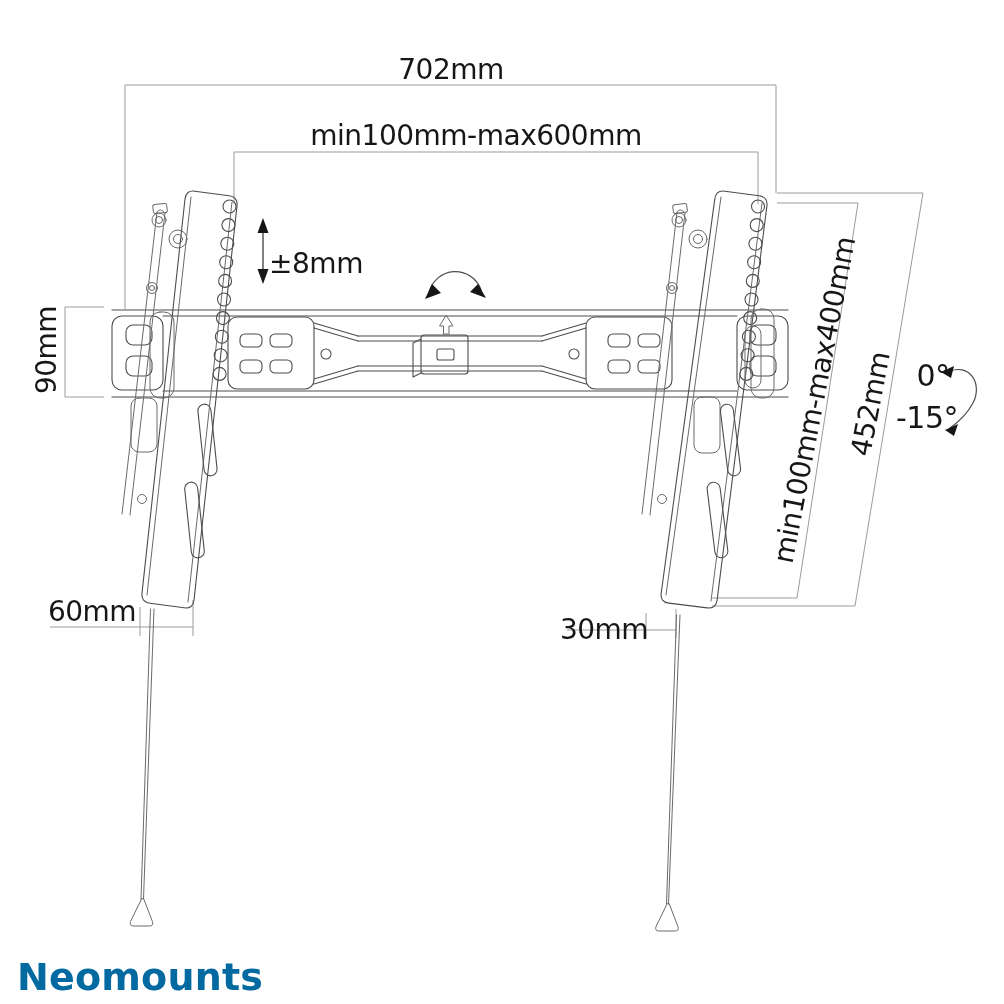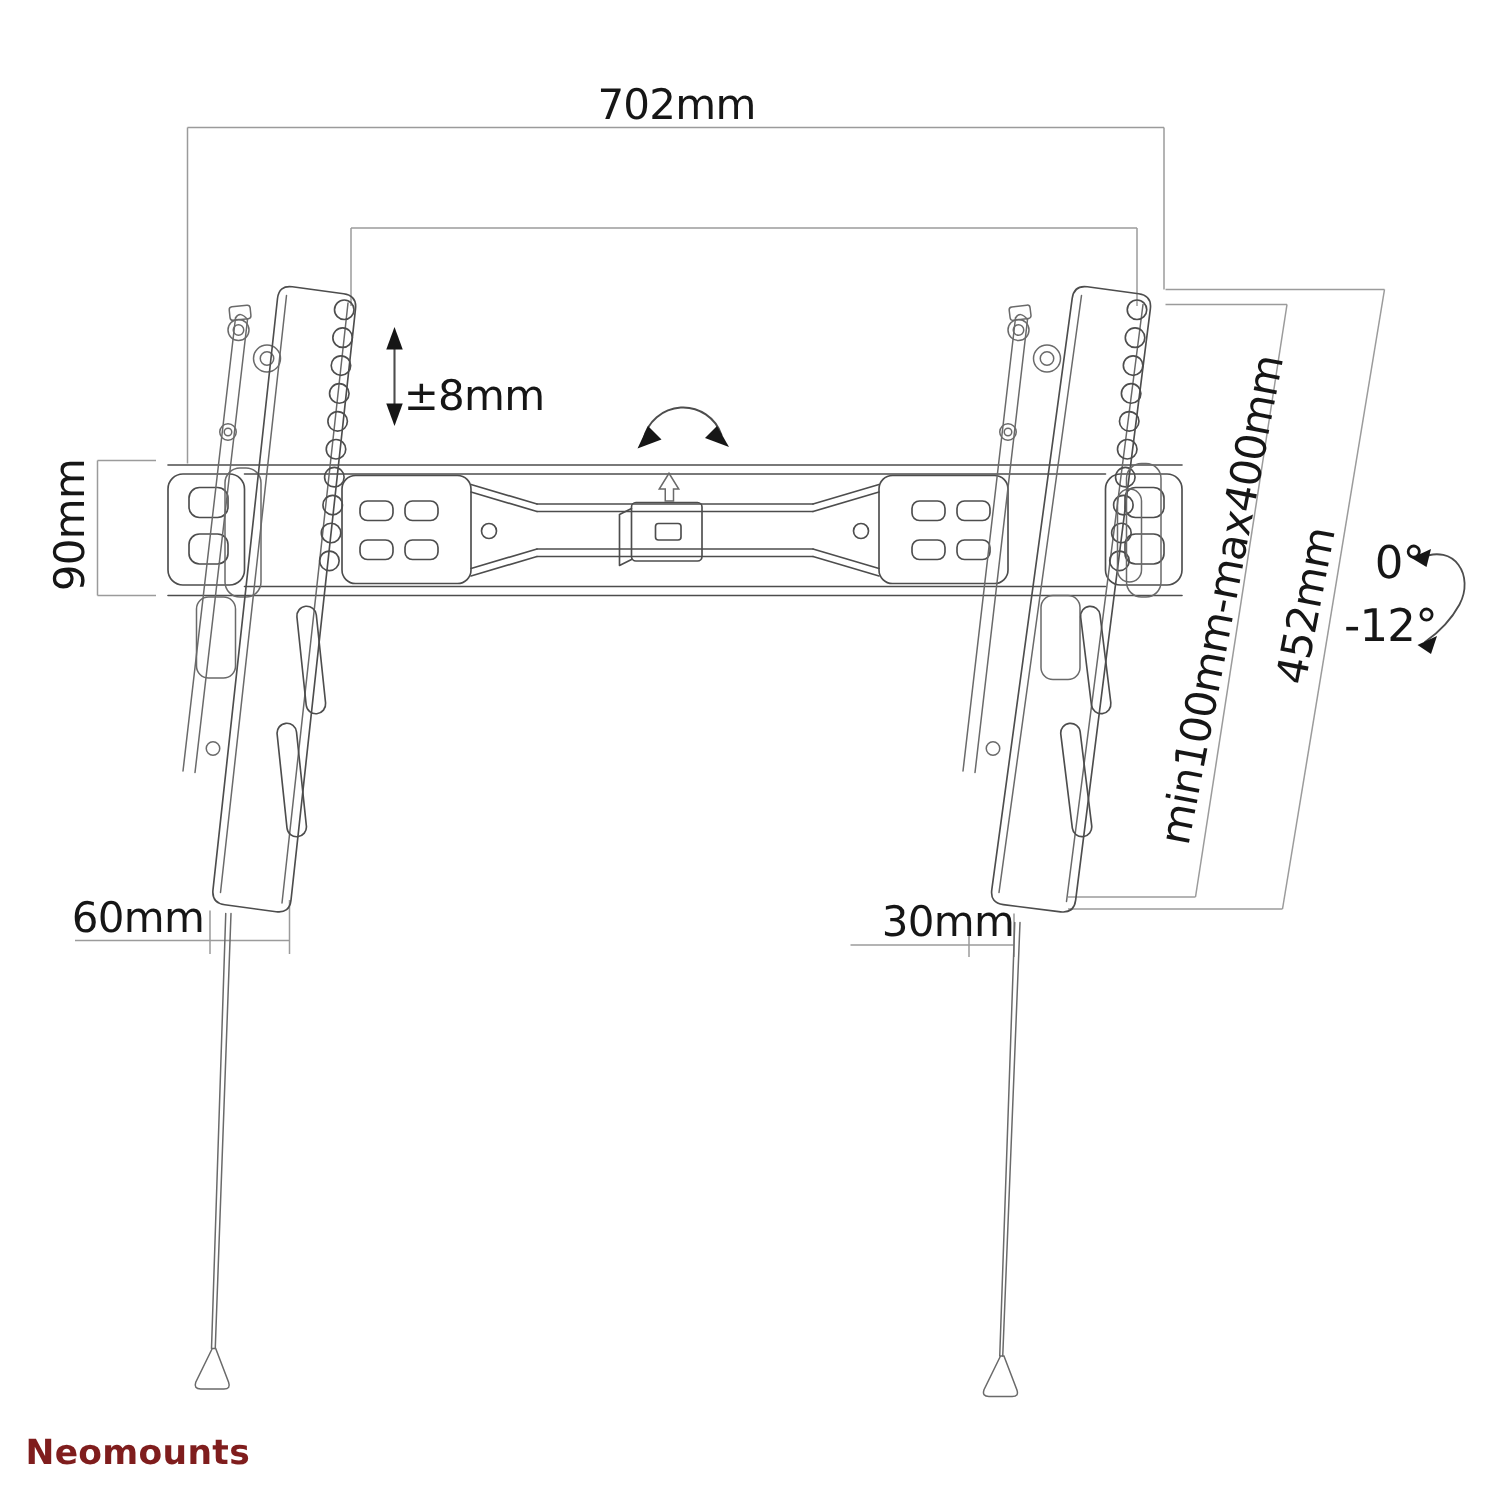--- a/index.html
+++ b/index.html
@@ -13,22 +13,22 @@
   .dim{stroke:#9b9b9b;stroke-width:1;fill:none;}
   .blk{fill:#161616;stroke:none;}
   .dim-label{
     position:absolute;transform:translate(-50%,-50%);
     font-size:28px;color:#161616;letter-spacing:-0.5px;white-space:nowrap;line-height:1;
   }
   .rot90{transform:translate(-50%,-50%) rotate(-90deg);}
   .rot79{transform:translate(-50%,-50%) rotate(-79deg);}
   .tilt-label{font-size:30px;}
   .logo{
-    position:absolute;left:17px;top:958px;font-size:23px;font-weight:bold;
-    color:#7f1d1d;letter-spacing:0.2px;white-space:nowrap;line-height:1;
+    position:absolute;left:17px;top:958px;font-size:38px;font-weight:bold;
+    color:#0369a1;letter-spacing:0.2px;white-space:nowrap;line-height:1;
   }
 </style>
 </head>
 <body>
 
 <div class="canvas">
 
   <svg width="1004" height="1004" viewBox="0 0 1004 1004">
 
     <g class="dim">
@@ -211,23 +211,24 @@
       <path class="art2" d="M446 315.5 L439.5 326 H443.5 V334 H449 V326 H452.5 Z"></path>
     </g>
     <g>
       <path class="art" d="M947 372 C 970 362 983 384 973 403 C 967 414 960 421 950 428" style="stroke-width:1.2"></path>
       <polygon class="blk" points="941,372 954,366 951,378"></polygon>
       <polygon class="blk" points="945,430 958,424 954,436"></polygon>
     </g>
   </svg>
 
   <div class="dim-label" style="left:451px;top:70px;">702mm</div>
+  <div class="dim-label" style="left:476px;top:136px;">min100mm-max600mm</div>
   <div class="dim-label" style="left:316px;top:264px;">±8mm</div>
   <div class="dim-label rot90" style="left:47px;top:350px;">90mm</div>
   <div class="dim-label rot79" style="left:815px;top:400px;">min100mm-max400mm</div>
   <div class="dim-label rot79" style="left:871px;top:404px;">452mm</div>
   <div class="dim-label tilt-label" style="left:933px;top:376px;">0°</div>
-  <div class="dim-label tilt-label" style="left:927px;top:418px;">-12°</div>
+  <div class="dim-label tilt-label" style="left:927px;top:418px;">-15°</div>
   <div class="dim-label" style="left:92px;top:612px;text-align:center;">60mm</div>
-  <div class="dim-label" style="left:604px;top:615px;margin-left:28px;">30mm</div>
+  <div class="dim-label" style="left:604px;top:630px;">30mm</div>
 
   <div class="logo">Neomounts</div>
 </div>
 
 </body></html>

